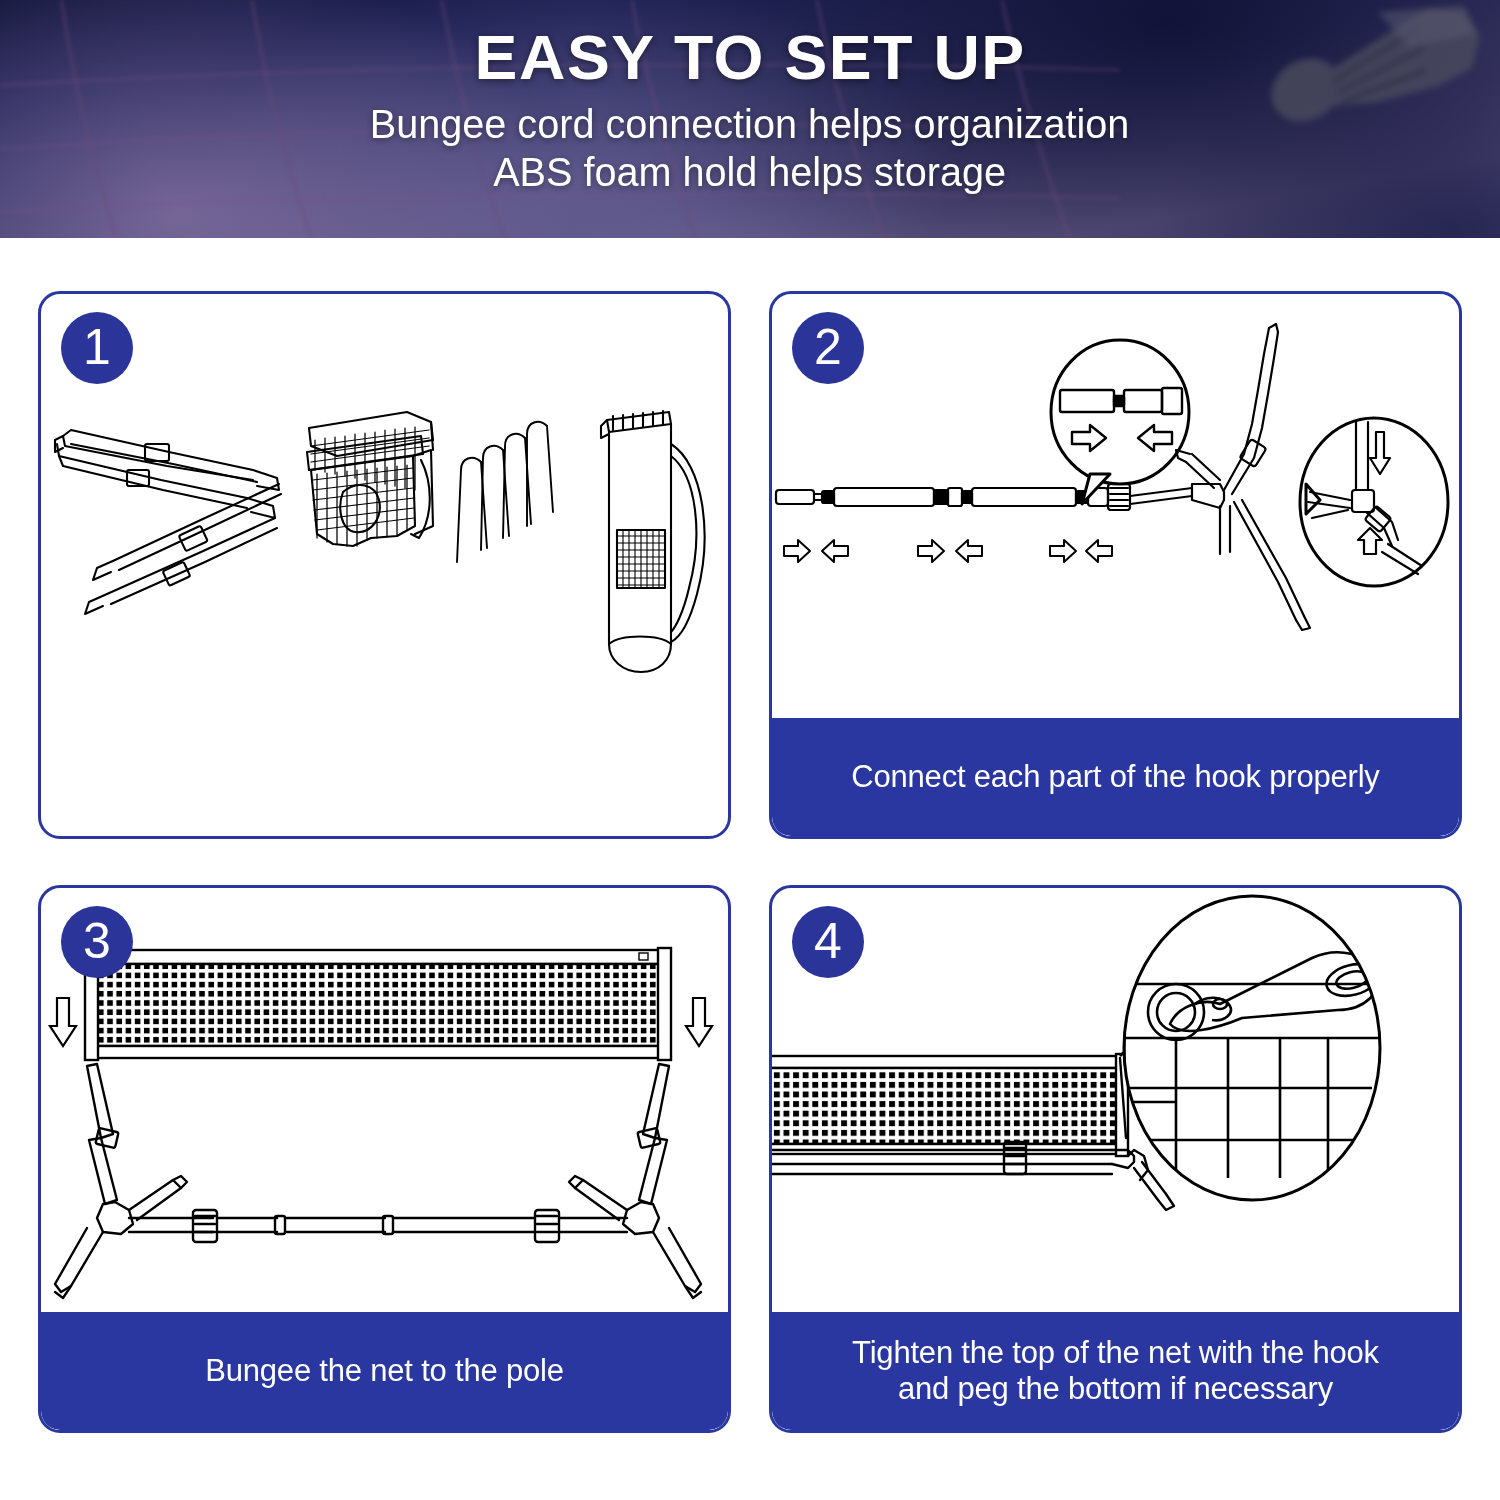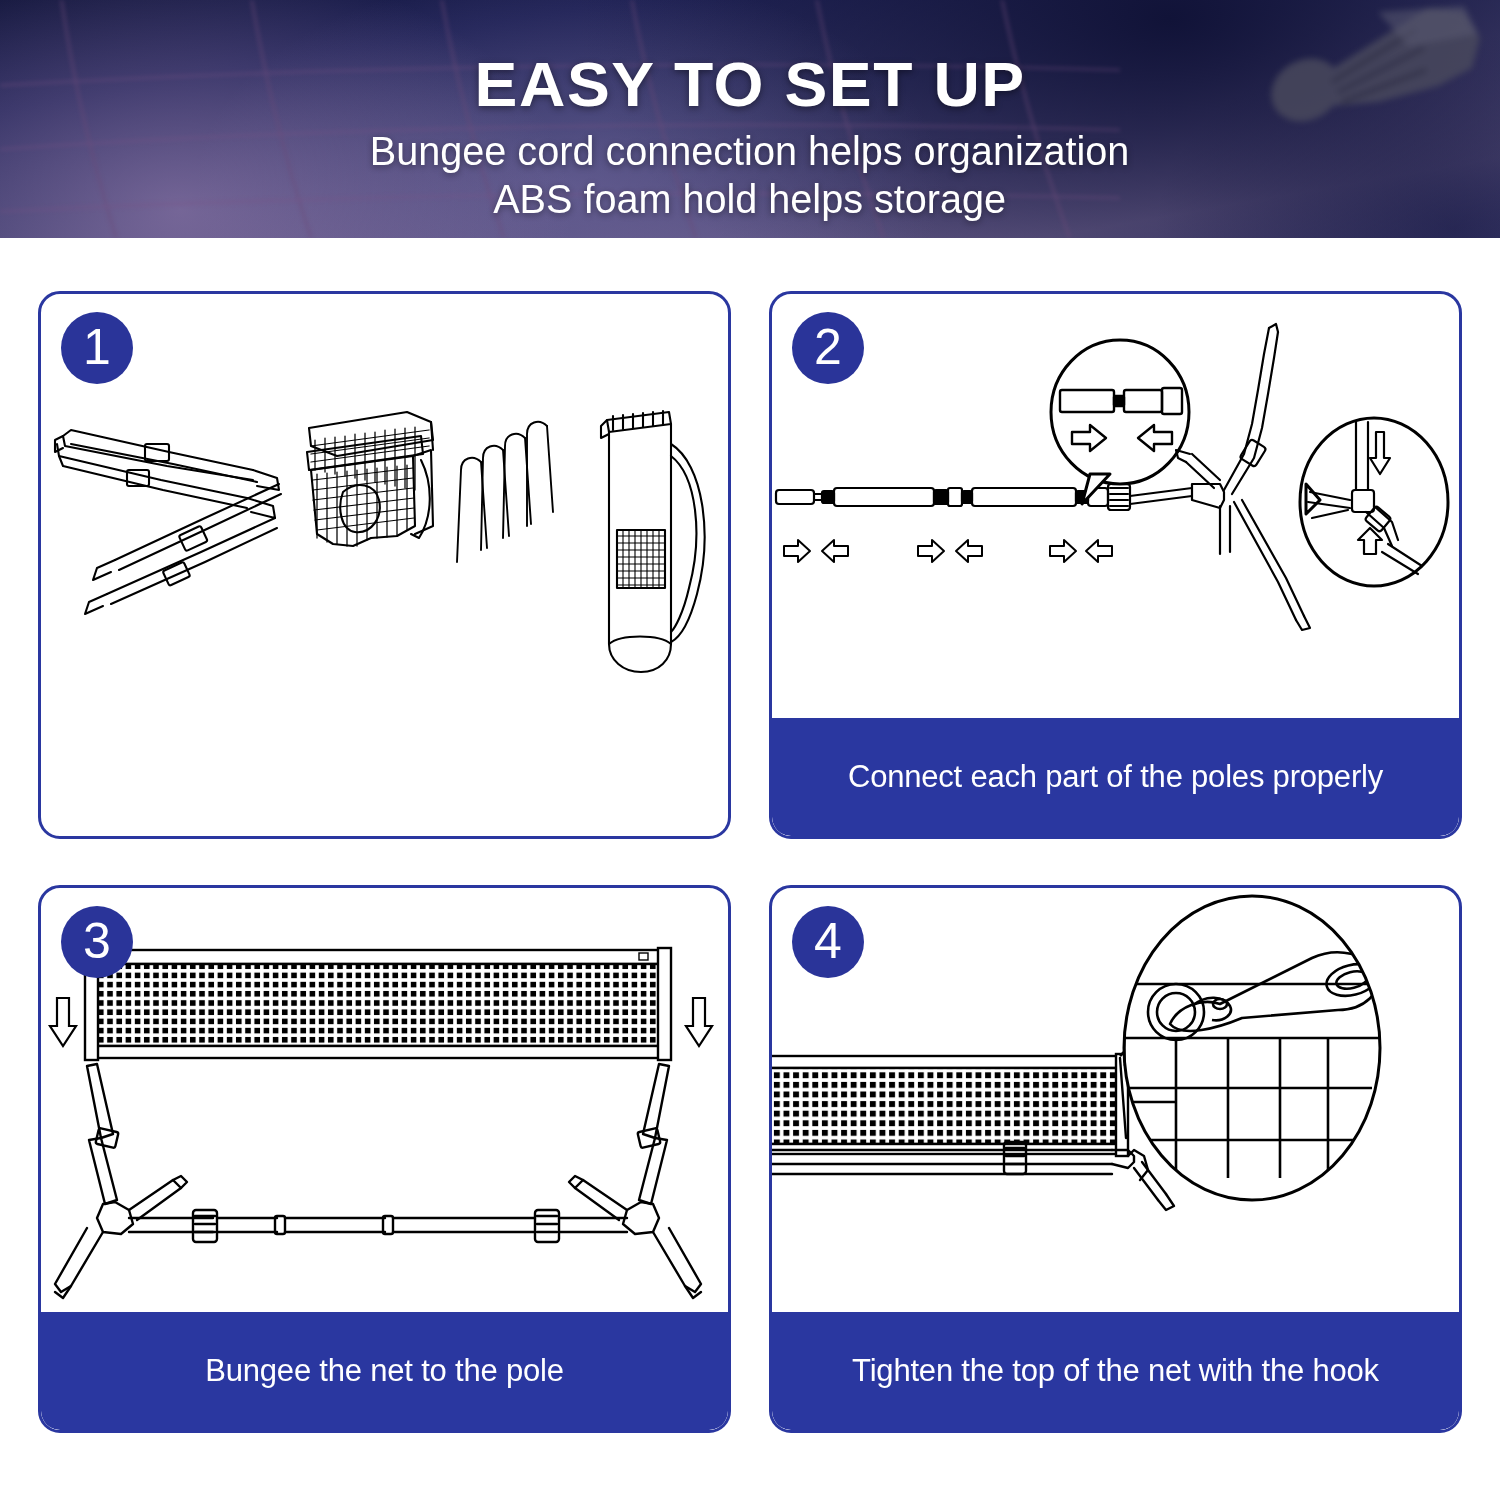--- a/index.html
+++ b/index.html
@@ -50,21 +50,20 @@
   }
   .shuttle svg { width: 100%; height: 100%; display: block; }
 
   .banner-text {
     position: absolute;
     inset: 0;
     display: flex;
     flex-direction: column;
     align-items: center;
     padding-top: 26px;
-    margin-top: 27px;
   }
   .banner-title {
     font-size: 63px;
     font-weight: bold;
     color: #ffffff;
     letter-spacing: 1.5px;
     line-height: 1.0;
     text-shadow: 0 2px 7px rgba(0,0,0,0.45);
     font-stretch: condensed;
     transform: scaleX(1.02);
@@ -356,21 +355,21 @@
             <path d="M602,212 L620,228 L626,246"></path>
             <path d="M594,218 L612,234 L620,252"></path>
             <rect x="596" y="216" width="20" height="18" rx="3" transform="rotate(40 606 225)"></rect>
             <path d="M592,260 L592,246 L586,246 L598,234 L610,246 L604,246 L604,260 Z"></path>
             <path d="M616,250 L650,272"></path>
             <path d="M610,258 L646,280"></path>
           </g>
         </g>
       </svg>
     </div>
-    <div class="caption">Connect each part of the poles properly</div>
+    <div class="caption">Connect each part of the hook properly</div>
   </div>
 
   <div class="card">
     <div class="badge">3</div>
     <div class="card-figure">
       <svg class="figure-svg" viewBox="0 0 687 424" preserveAspectRatio="xMidYMid meet">
         <defs>
           <pattern id="mesh3" width="9.2" height="9.2" patternUnits="userSpaceOnUse">
             <rect width="9.2" height="9.2" fill="#ffffff"></rect>
             <rect width="5.6" height="5.6" x="1.8" y="1.8" fill="#000000"></rect>
@@ -500,17 +499,18 @@
             <path d="M352,214 L404,214"></path>
 
             <path d="M352,150 L352,300"></path>
           </g>
         </g>
       </svg>
     </div>
     <div class="caption">
         <div>
           <span>Tighten the top of the net with the hook</span>
+          <span>and peg the bottom if necessary</span>
         </div>
       </div>
   </div>
 
 </div>
 
 </body></html>

